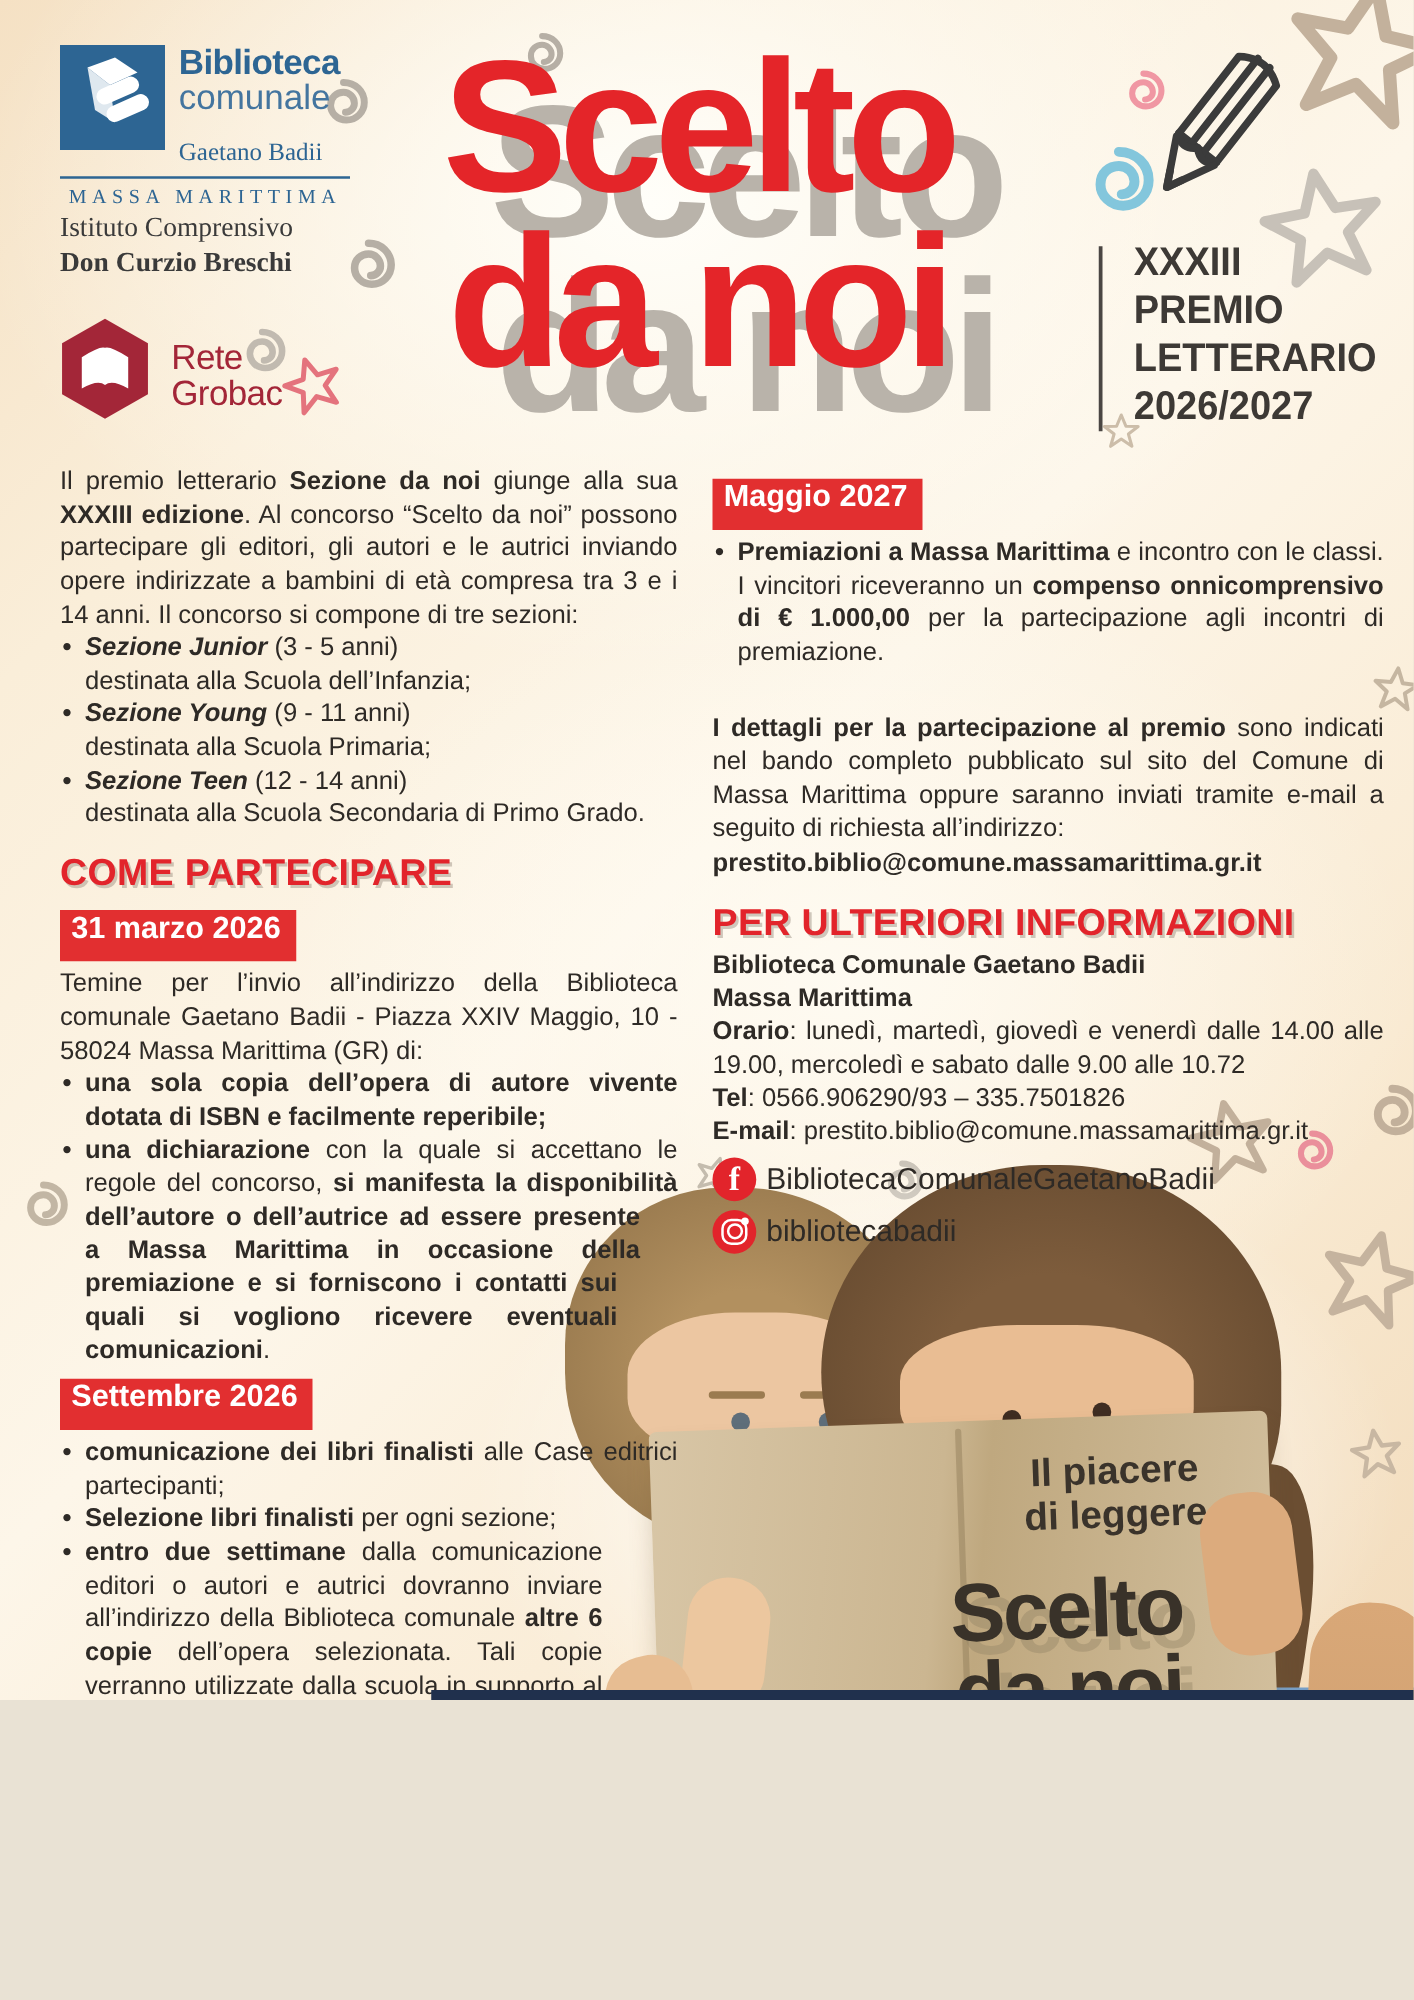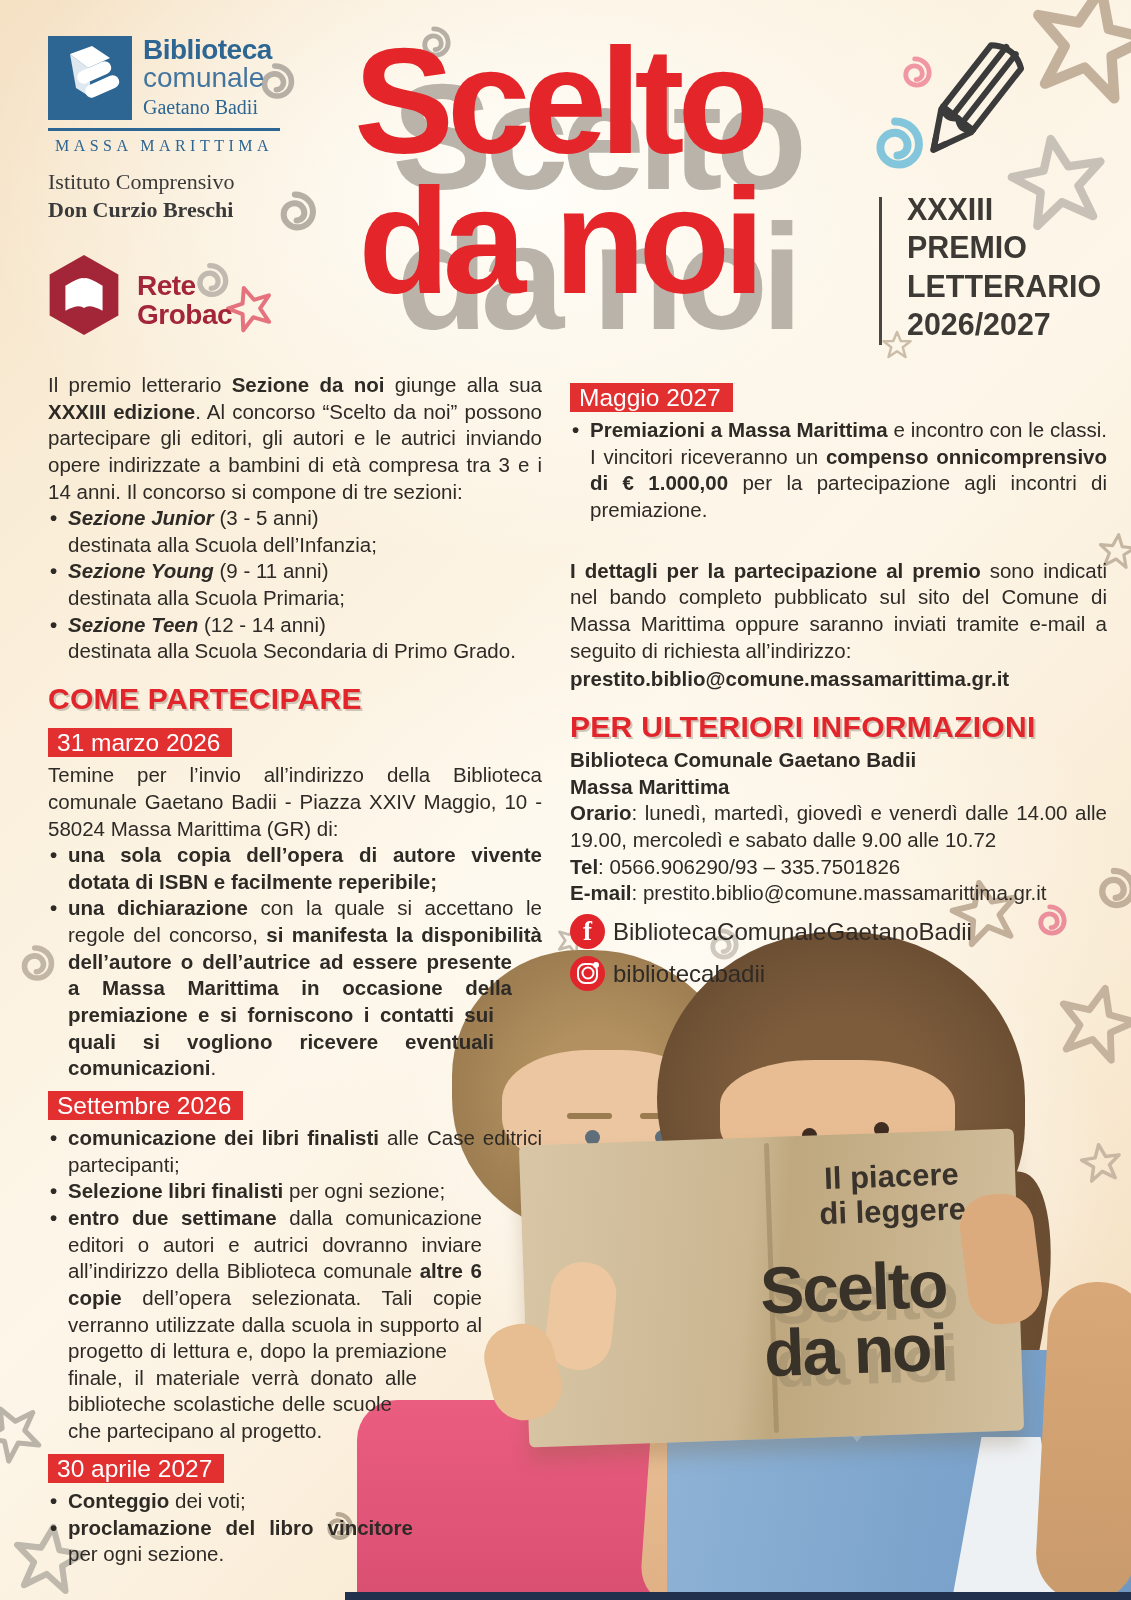--- a/index.html
+++ b/index.html
@@ -1,38 +1,38 @@
 <!DOCTYPE html>
 <html lang="it"><head>
 <meta charset="utf-8">
 <style>
   html,body{margin:0;padding:0;background:#e9e2d4;}
   .poster{
-    position:relative;width:1131px;height:1600px;margin:0 auto;overflow:hidden;
+    position:relative;width:1131px;height:1360px;margin:0 auto;overflow:hidden;
     font-family:"Liberation Sans",sans-serif;color:#2e2a26;
     background:
       radial-gradient(900px 620px at 46% 12%, #fffef9 0%, rgba(255,255,255,0) 60%),
       radial-gradient(700px 520px at 60% 58%, rgba(255,252,244,.85) 0%, rgba(255,255,255,0) 65%),
       linear-gradient(135deg,#f5e1c4 0%,#faeed9 22%,#fdf6e9 50%,#f9ead2 78%,#f2dbbb 100%);
   }
   .deco{position:absolute;z-index:1;pointer-events:none}
   .z3{z-index:3}
   
   .lib{position:absolute;left:48px;top:36px;width:232px;z-index:4}
   .lib-row{display:flex;gap:11px}
   .lib-mark{width:84px;height:84px;background:#2d6593;flex:0 0 auto}
   .lib-bold{font-size:28px;font-weight:bold;color:#2d6593;line-height:1.0;letter-spacing:-0.5px}
   .lib-light{font-family:Liberation Sans, sans-serif;font-size:28px;color:#44759f;line-height:1.02}
-  .lib-person{font-family:"Liberation Serif",serif;font-size:20px;color:#2d6593;line-height:1.1;margin-top:3px}
+  .lib-person{font-family:"Liberation Serif",serif;font-size:20px;color:#2d6593;line-height:1.1;margin-top:18px}
   .lib-rule{height:2.5px;background:#2d6593;margin:8px 0 6px}
   .lib-city{font-family:"Liberation Serif",serif;font-size:16px;letter-spacing:4.5px;color:#2d6593;text-align:center;white-space:nowrap}
   .inst{position:absolute;left:48px;top:168px;font-family:"Liberation Serif",serif;font-size:22px;color:#3a3a3a;line-height:1.25;z-index:4}
   .inst .b{font-weight:bold}
   .grobac{position:absolute;left:45px;top:252px;display:flex;gap:14px;z-index:4}
-  .grobac-text{margin-top:20px;font-size:28px;font-weight:bold;color:#a32638;line-height:1.03;letter-spacing:-0.5px}
+  .grobac-text{margin-top:20px;font-size:28px;font-weight:normal;color:#a32638;line-height:1.03;letter-spacing:-0.5px}
   
   .big-title{position:absolute;left:268px;top:6px;width:580px;height:352px;z-index:3;
     font-weight:bold;font-size:150px;line-height:.93;letter-spacing:-7px;text-align:center}
   .t-la{position:absolute;left:0;right:0;top:26px}
   .t-sh{color:#b9b3aa;transform:translate(38px,36px)}
   .t-main{color:#e42529}
   
   .ed-rule{position:absolute;left:879px;top:197px;width:3px;height:148px;background:#4a4643;z-index:4}
   .edition{position:absolute;left:907px;top:190px;font-size:32px;font-weight:bold;color:#3d3935;
     line-height:1.2;transform:scaleX(.95);transform-origin:left top;z-index:4}
@@ -40,22 +40,22 @@
   
   .col-left{position:absolute;left:48px;top:372px;width:494px;z-index:5;font-size:20.5px;line-height:1.3}
   .col-right{position:absolute;left:570px;top:374px;width:537px;z-index:5;font-size:20.5px;line-height:1.3}
   p{margin:0}
   .just{text-align:justify}
   .b{font-weight:bold}
   .bi{font-weight:bold;font-style:italic}
   ul{margin:0;padding:0;list-style:none}
   li{position:relative;padding-left:20px;text-align:justify}
   li::before{content:"•";position:absolute;left:2px;top:0;font-weight:bold}
-  .date-badge{display:inline-block;background:#e22f30;color:#fff;font-weight:normal;font-size:24.5px;
-    padding:1px 12px 0 9px;margin:9px 0 5px;line-height:1.15}
+  .date-badge{display:inline-block;background:#e22f30;color:#fff;font-weight:bold;font-size:24.5px;
+    padding:1px 12px 12px 9px;margin:9px 0 5px;line-height:1.15}
   .red-head{font-size:30px;font-weight:bold;color:#e2242b;margin:14px 0 1px;letter-spacing:.3px;
     text-shadow:2px 2px 0 rgba(150,138,124,.45)}
   .fl{float:right;clear:right}
   .email-line{font-weight:bold;margin-top:2px}
   .soc-row{display:flex;align-items:center;gap:8px;margin-top:7px;font-size:24px}
   .fb-icon{width:35px;height:35px;border-radius:50%;background:#e2242b;color:#fff;flex:0 0 auto;
     display:flex;align-items:center;justify-content:center;font-weight:bold;font-size:27px;font-family:"Liberation Serif",serif}
   .ig-icon{width:35px;height:35px;border-radius:50%;background:#e2242b;position:relative;flex:0 0 auto}
   .ig-icon::before{content:"";position:absolute;inset:7px;border:2.5px solid #fff;border-radius:8px}
   .ig-icon::after{content:"";position:absolute;width:9px;height:9px;border:2.5px solid #fff;border-radius:50%;

